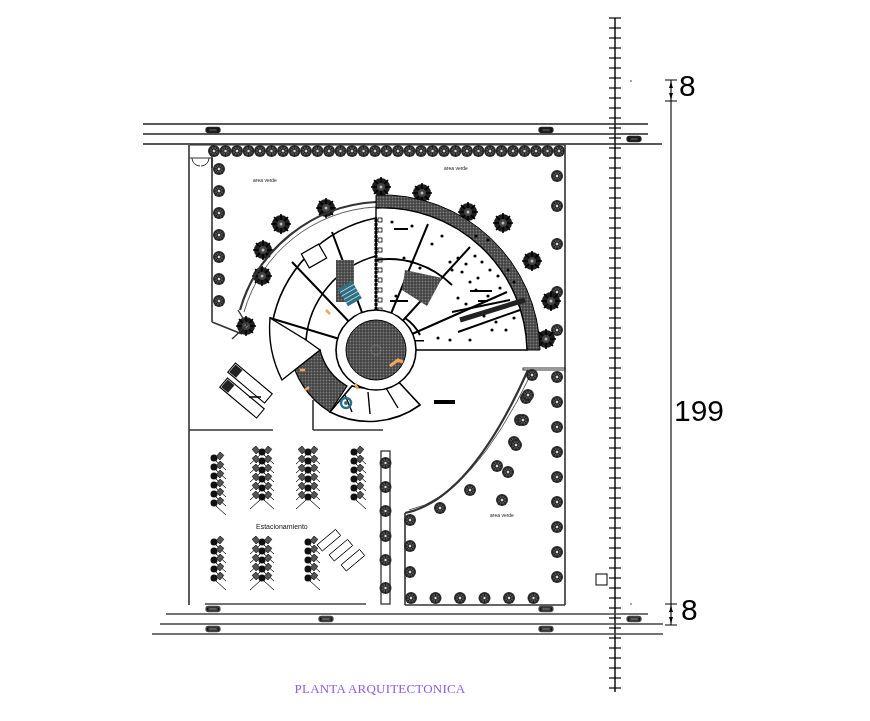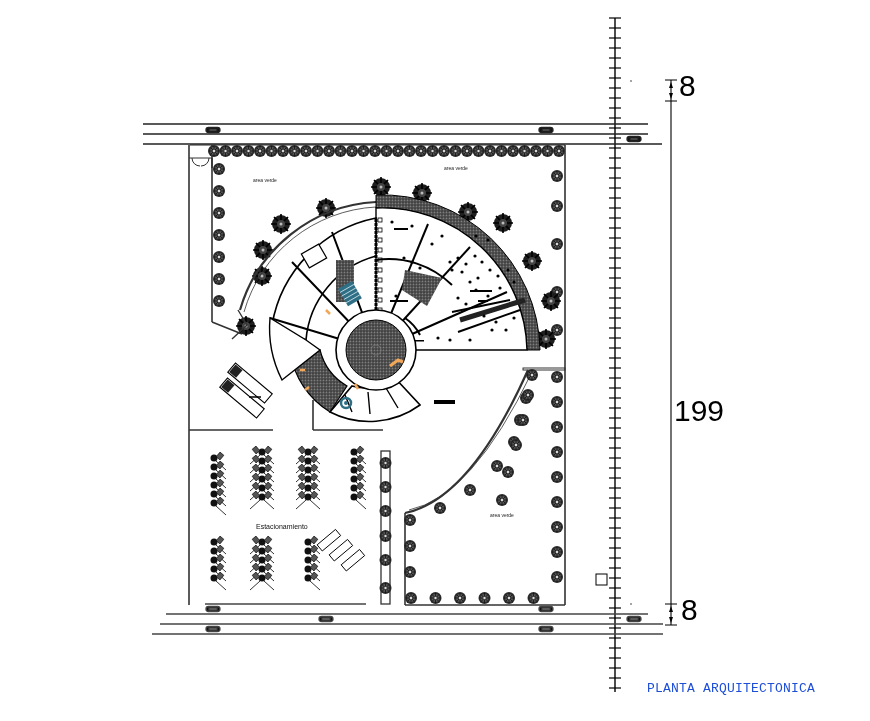--- a/index.html
+++ b/index.html
@@ -2,22 +2,22 @@
 <html><head>
   <meta charset="utf-8">
   <style>
     html, body { margin: 0; padding: 0; background: #ffffff; }
     body { width: 870px; height: 721px; position: relative; overflow: hidden;
            font-family: "Liberation Sans", sans-serif; }
     #drawing { position: absolute; left: 0; top: 0; width: 870px; height: 721px; }
     .label-small { font-family: "Liberation Sans", sans-serif; font-size: 5px; fill: #222; }
     .label-park  { font-family: "Liberation Sans", sans-serif; font-size: 7px; fill: #111; }
     .dim-text    { font-family: "Liberation Sans", sans-serif; font-size: 30px; fill: #000; }
-    .title-text  { position: absolute; left: 0; top: 681px; width: 870px; text-align: right;
-                   font-family: Liberation Mono, monospace; font-size: 13px; color: #1d4ed8;
+    .title-text  { position: absolute; left: 0; top: 681px; width: 870px; text-align: center;
+                   font-family: Liberation Serif, serif; font-size: 13px; color: #8b5cf6;
                    letter-spacing: 0.2px; padding-left: 0px; }
     .title-text span { position: relative; left: -55px; }
   </style>
 </head>
 <body>
 
 <svg id="drawing" viewBox="0 0 870 721" xmlns="http://www.w3.org/2000/svg">
   <defs>
     <pattern id="hatch" width="3" height="3" patternUnits="userSpaceOnUse">
       <rect width="3" height="3" fill="#555"></rect>

